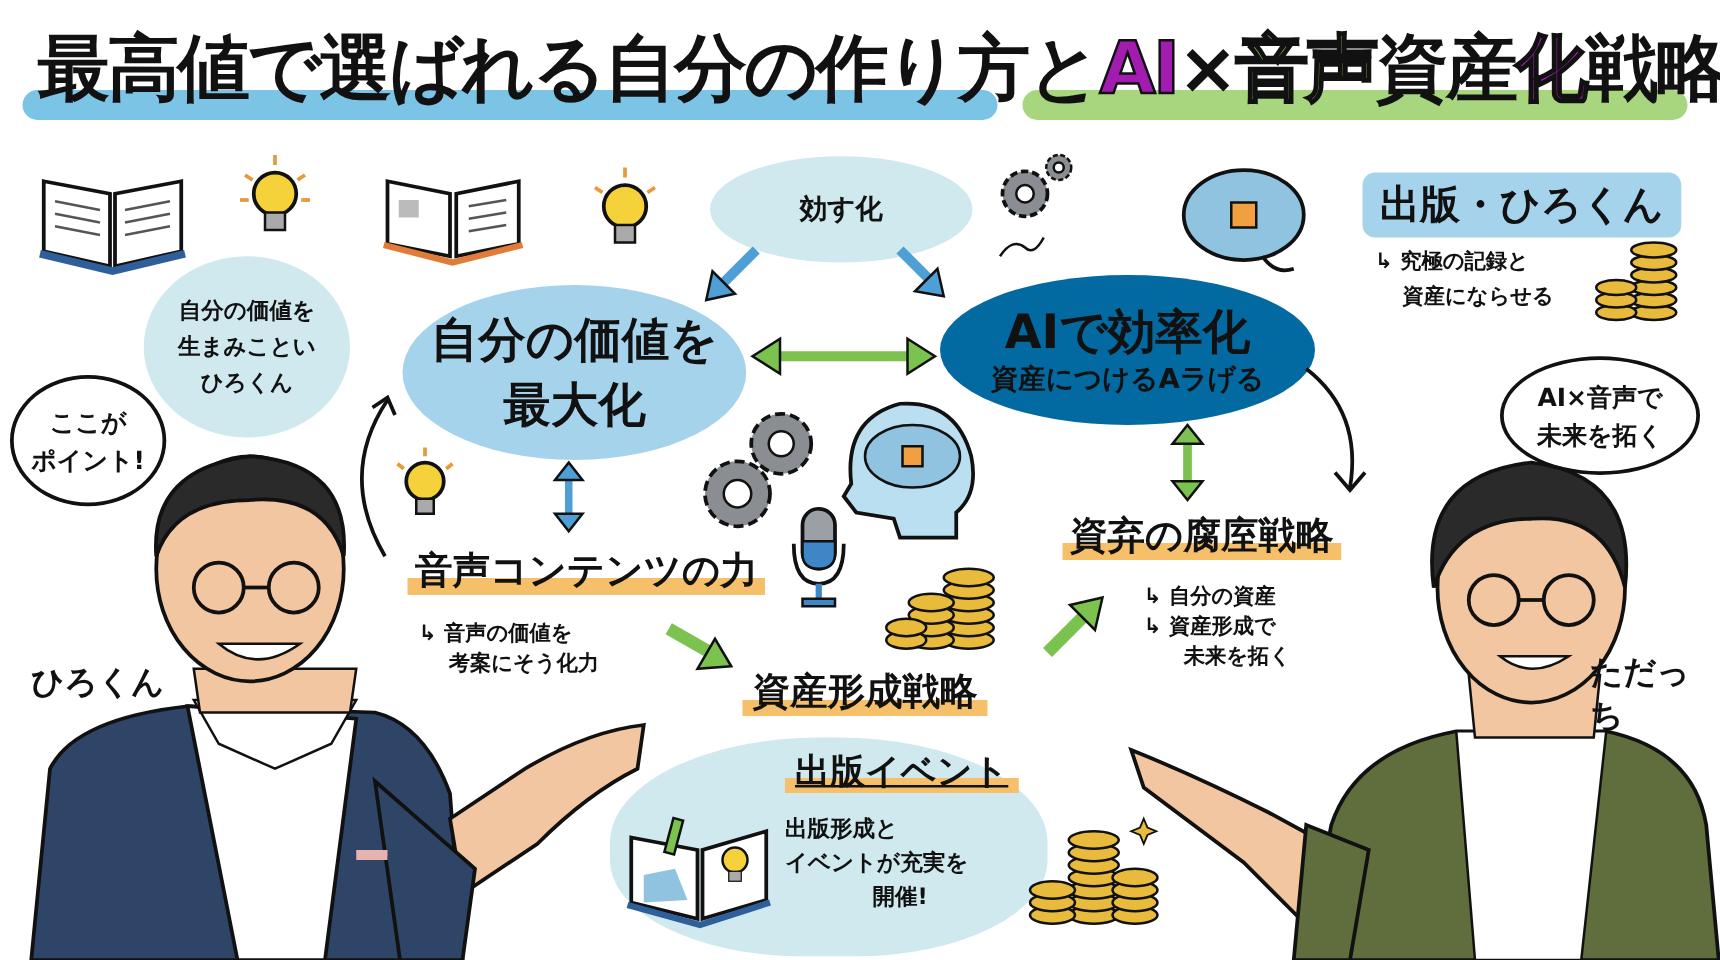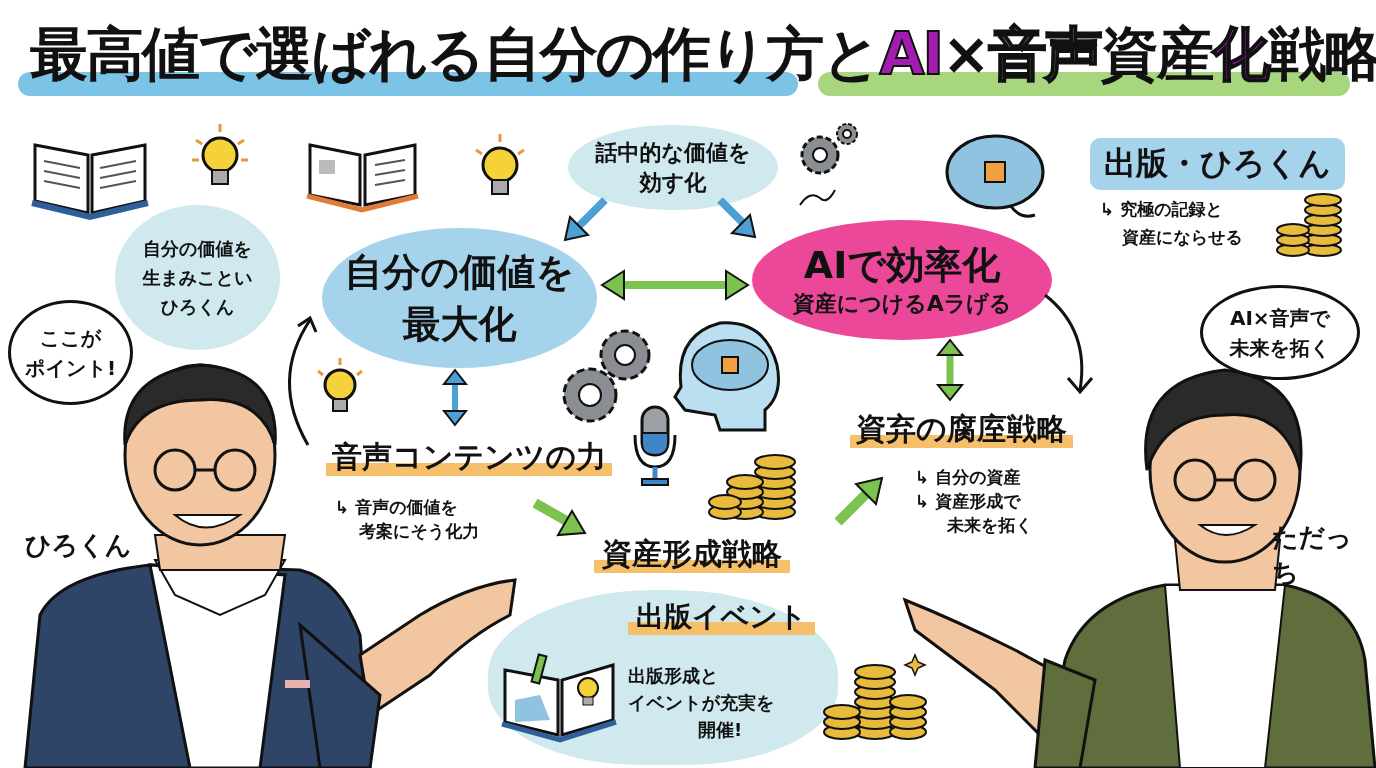--- a/index.html
+++ b/index.html
@@ -7,21 +7,21 @@
   body { position: relative; font-family: "DejaVu Sans", sans-serif; color: #111; }
   .abs { position: absolute; }
   .title-hl-blue { left: 18px; top: 72px; width: 780px; height: 24px; background: #7cc4e6; border-radius: 12px; }
   .title-hl-green { left: 818px; top: 72px; width: 532px; height: 24px; background: #a8d67f; border-radius: 12px; }
   .title-text { left: 30px; top: 18px; font-size: 58px; font-weight: bold; letter-spacing: -2px; white-space: nowrap; line-height: 72px; }
   .t-orange { color: #a21caf; -webkit-text-stroke: 2px #111; }
   .t-green { color: #86c45c; -webkit-text-stroke: 2px #111; }
   .bubble { border-radius: 50%; display: flex; flex-direction: column; align-items: center; justify-content: center; text-align: center; }
   .b-lightblue { background: #cfe9ee; }
   .b-blue { background: #a6d3ec; }
-  .b-green { background: #ec4899; }
+  .b-green { background: #0369a1; }
   .speech { background: #fff; border: 3px solid #111; border-radius: 50%; display: flex; flex-direction: column; align-items: center; justify-content: center; text-align: center; font-weight: bold; }
   .hl-orange { background: linear-gradient(to bottom, transparent 62%, #f6c06a 62%, #f6c06a 90%, transparent 90%); }
   .big { font-weight: bold; }
   .sub { font-size: 17px; line-height: 24px; font-weight: bold; }
   .label-box { background: #a6d3ec; border-radius: 10px; padding: 4px 14px; font-size: 32px; font-weight: bold; }
   svg { overflow: visible; }
   .name-tag { font-size: 26px; font-weight: bold; }
 </style>
 </head>
 <body>
@@ -84,21 +84,20 @@
   <circle cx="30" cy="35" r="17" fill="#f6d23a" stroke="#111" stroke-width="3"></circle>
   <rect x="22" y="50" width="16" height="14" fill="#aaa" stroke="#111" stroke-width="2"></rect>
   <g stroke="#e79a3c" stroke-width="3">
       <line x1="30" y1="4" x2="30" y2="12"></line>
       <line x1="6" y1="20" x2="12" y2="24"></line>
       <line x1="54" y1="20" x2="48" y2="24"></line>
     </g>
 </svg>
 
 <div class="abs bubble b-lightblue" style="left:568px;top:125px;width:210px;height:85px;font-size:22px;line-height:30px;font-weight:bold;">
-  <span>話中的な価値を</span>
   <span>効す化</span>
 </div>
 
 <svg class="abs" style="left:795px;top:120px" width="70" height="90">
   <circle cx="25" cy="35" r="18" fill="#8a8d91" stroke="#111" stroke-width="3" stroke-dasharray="6 3"></circle>
   <circle cx="25" cy="35" r="7" fill="#fff" stroke="#111" stroke-width="2"></circle>
   <circle cx="52" cy="14" r="10" fill="#8a8d91" stroke="#111" stroke-width="2" stroke-dasharray="4 2"></circle>
   <circle cx="52" cy="14" r="4" fill="#fff" stroke="#111" stroke-width="2"></circle>
   <path d="M5 85 Q15 70 25 78 Q32 85 40 70" fill="none" stroke="#111" stroke-width="2"></path>
 </svg>
@@ -242,31 +241,31 @@
 <div class="abs hl-orange" style="left:594px;top:530px;font-size:30px;font-weight:bold;line-height:48px;padding:0 8px;">資産形成戦略</div>
 
 <div class="abs hl-orange" style="left:850px;top:405px;font-size:30px;font-weight:bold;line-height:48px;padding:0 6px;">資弃の腐庢戦略</div>
 <div class="abs sub" style="left:915px;top:465px;">
   <div><span>↳</span> <span>自分の資産</span></div>
   <div><span>↳</span> <span>資産形成で</span></div>
   <div style="padding-left:32px"><span>未来を拓く</span></div>
 </div>
 
 <div class="abs bubble b-lightblue" style="left:488px;top:590px;width:350px;height:175px;border-radius:48% 48% 44% 44%;"></div>
-<div class="abs hl-orange" style="left:628px;top:595px;font-size:28px;font-weight:bold;line-height:44px;padding:0 8px;">出版イベント</div>
+<div class="abs hl-orange" style="left:628px;top:595px;font-size:28px;font-weight:bold;line-height:44px;padding:0 8px;text-decoration:underline;">出版イベント</div>
 <svg class="abs" style="left:500px;top:650px" width="120" height="90">
   <path d="M5 20 L58 30 L58 85 L5 72 Z" fill="#fff" stroke="#111" stroke-width="3"></path>
   <path d="M113 15 L62 30 L62 85 L113 70 Z" fill="#fff" stroke="#111" stroke-width="3"></path>
   <path d="M2 74 L60 90 L116 72" fill="none" stroke="#2f5f9a" stroke-width="5"></path>
   <path d="M15 50 L40 45 L50 70 L15 72 Z" fill="#8fc3e0"></path>
   <rect x="35" y="5" width="8" height="28" fill="#7cc24f" stroke="#111" stroke-width="2" transform="rotate(15 39 19)"></rect>
   <circle cx="88" cy="38" r="10" fill="#f6d23a" stroke="#111" stroke-width="2"></circle>
   <rect x="83" y="47" width="10" height="8" fill="#aaa" stroke="#111" stroke-width="1"></rect>
 </svg>
-<div class="abs" style="left:628px;top:650px;font-size:18px;font-weight:bold;line-height:27px;margin-top:12px;">
+<div class="abs" style="left:628px;top:650px;font-size:18px;font-weight:bold;line-height:27px;">
   <div>出版形成と</div>
   <div>イベントが充実を</div>
   <div style="padding-left:70px">開催!</div>
 </div>
 <svg class="abs" style="left:820px;top:650px" width="110" height="95">
   <g fill="#e8bb3c" stroke="#111" stroke-width="2">
     <ellipse cx="55" cy="82" rx="20" ry="7"></ellipse>
       <ellipse cx="55" cy="72" rx="20" ry="7"></ellipse>
       <ellipse cx="55" cy="62" rx="20" ry="7"></ellipse>
       <ellipse cx="55" cy="52" rx="20" ry="7"></ellipse>

